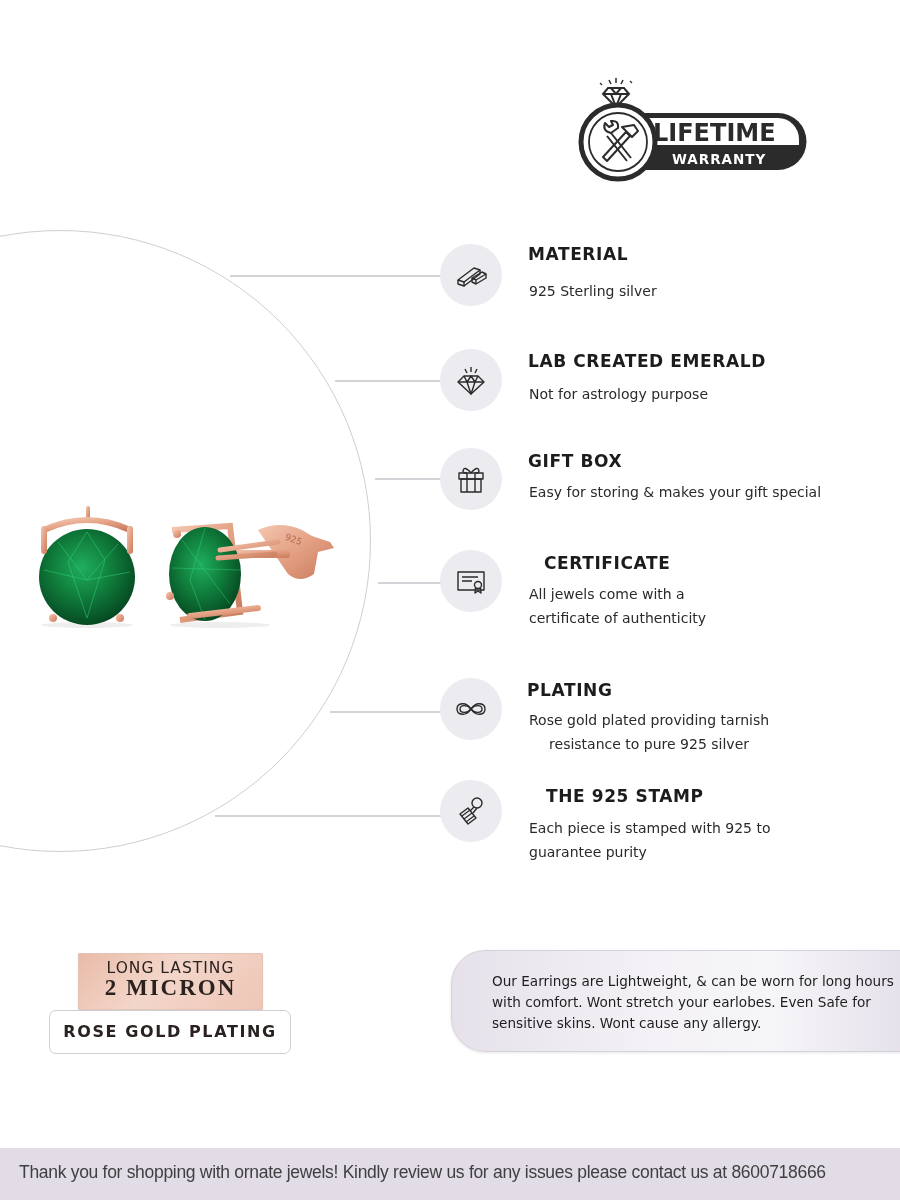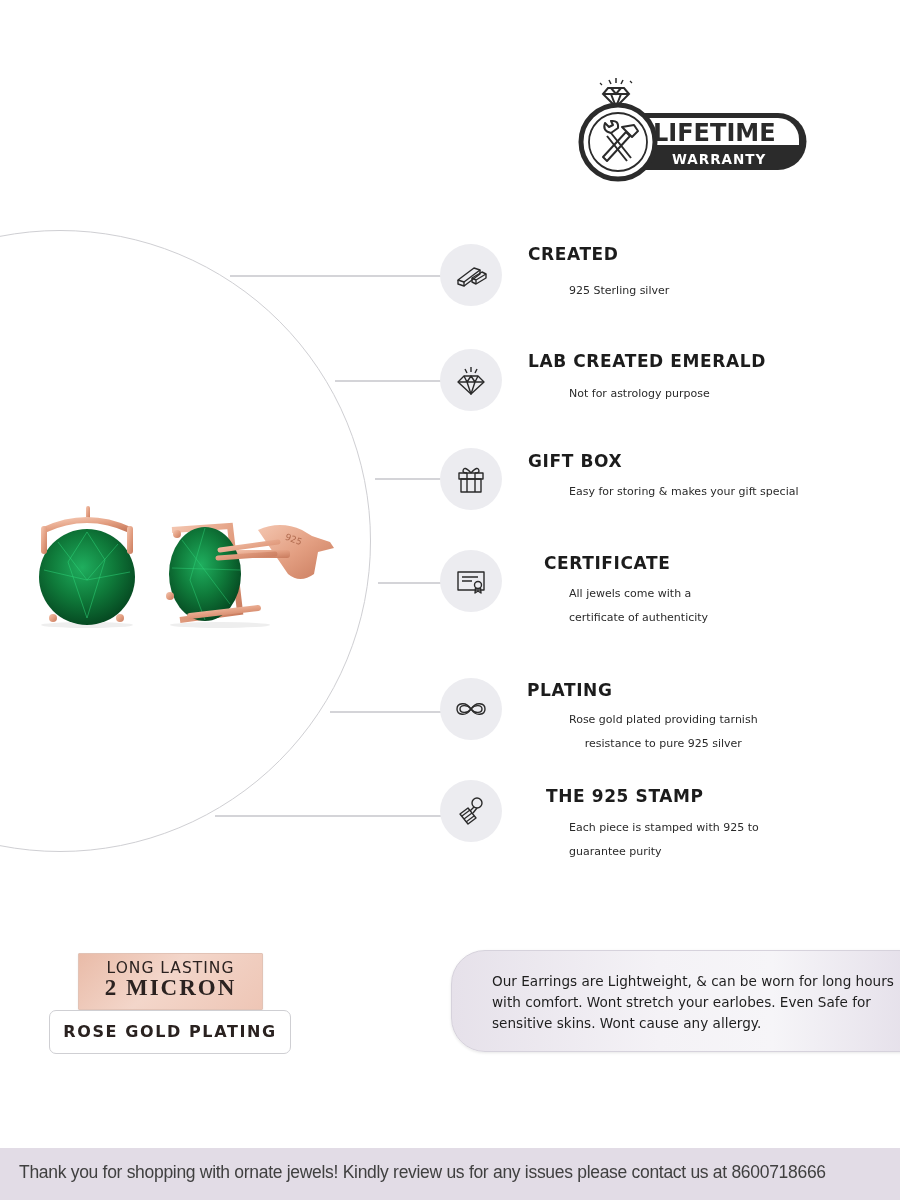--- a/index.html
+++ b/index.html
@@ -35,21 +35,21 @@
     .feature .icon-wrap svg { width: 34px; height: 34px; }
     .feature .title {
       position: absolute; left: 88px; top: 0;
       font-family: "DejaVu Sans", sans-serif;
       font-weight: bold; font-size: 17px; letter-spacing: 0.6px; color: #1c1c1c;
       white-space: nowrap;
     }
     .feature .desc {
       position: absolute; left: 89px; top: 32px;
       font-family: "DejaVu Sans", sans-serif;
-      font-size: 11px; line-height: 24px; color: #2a2a2a; white-space: nowrap; margin-left: 40px;
+      font-size: 14px; line-height: 24px; color: #2a2a2a; white-space: nowrap;
     }
 
     
     .micron-box {
       position: absolute; left: 78px; top: 953px; width: 185px; height: 57px;
       border-radius: 1px;
       background: linear-gradient(135deg, #e9bba8 0%, #f3d6ca 45%, #eec6b6 100%);
       border: 1px solid #e2c3b6;
       text-align: center;
       box-shadow: 0 1px 2px rgba(0,0,0,0.08);
@@ -176,21 +176,21 @@
 <div class="feature" style="top:244px; height:70px;">
   <div class="icon-wrap">
     <svg viewBox="0 0 34 34" fill="none" stroke="#2a2a2a" stroke-width="1.4" stroke-linejoin="round">
       <path d="M4 22 L20 10 L26 12 L10 24 Z"></path>
       <path d="M4 22 L4 26 L10 28 L10 24"></path>
       <path d="M10 28 L26 16 L26 12"></path>
       <path d="M18 20 L28 14 L32 16 L32 20 L22 26 L18 24 Z"></path>
       <path d="M22 26 L22 22 L32 16 M18 20 L22 22"></path>
     </svg>
   </div>
-  <div class="title">CREATED</div>
+  <div class="title">MATERIAL</div>
   <div class="desc" style="top:35px;">
     <div>925 Sterling silver</div>
   </div>
 </div>
 
 <div class="feature" style="top:349px; height:70px;">
   <div class="icon-wrap">
     <svg viewBox="0 0 34 34" fill="none" stroke="#2a2a2a" stroke-width="1.4" stroke-linejoin="round">
       <path d="M10 13 L24 13 L30 19 L17 31 L4 19 Z"></path>
       <path d="M4 19 H30 M10 13 L13 19 L17 13 L21 19 L24 13 M13 19 L17 31 L21 19"></path>

